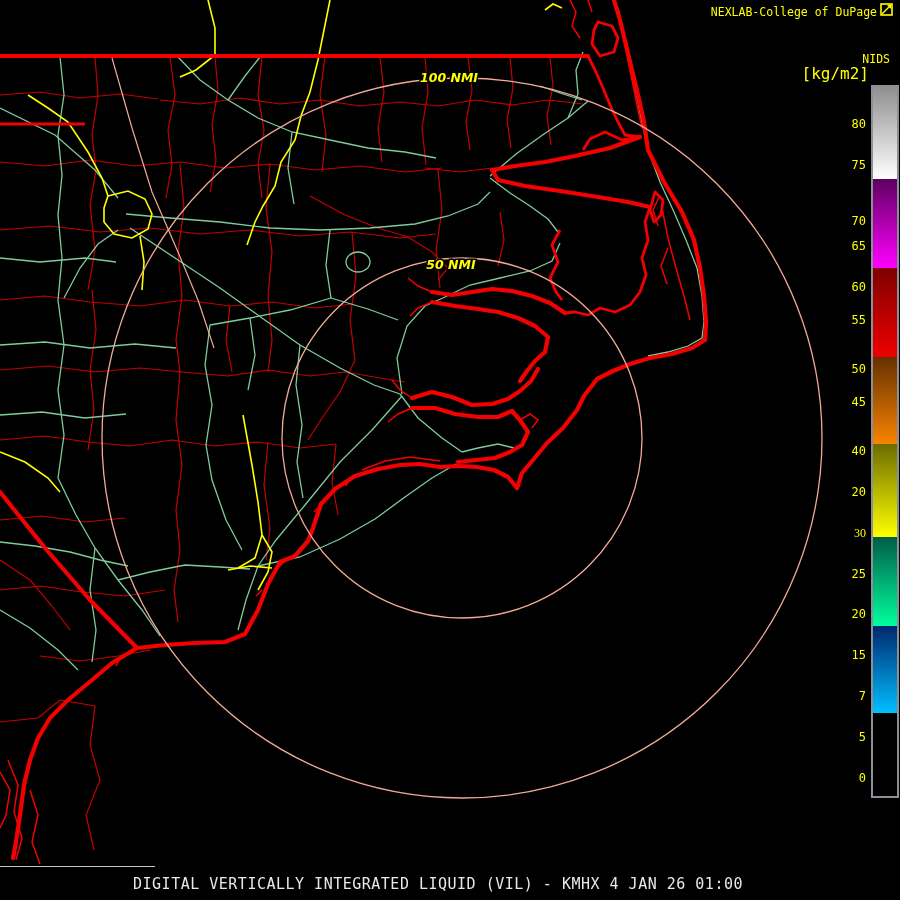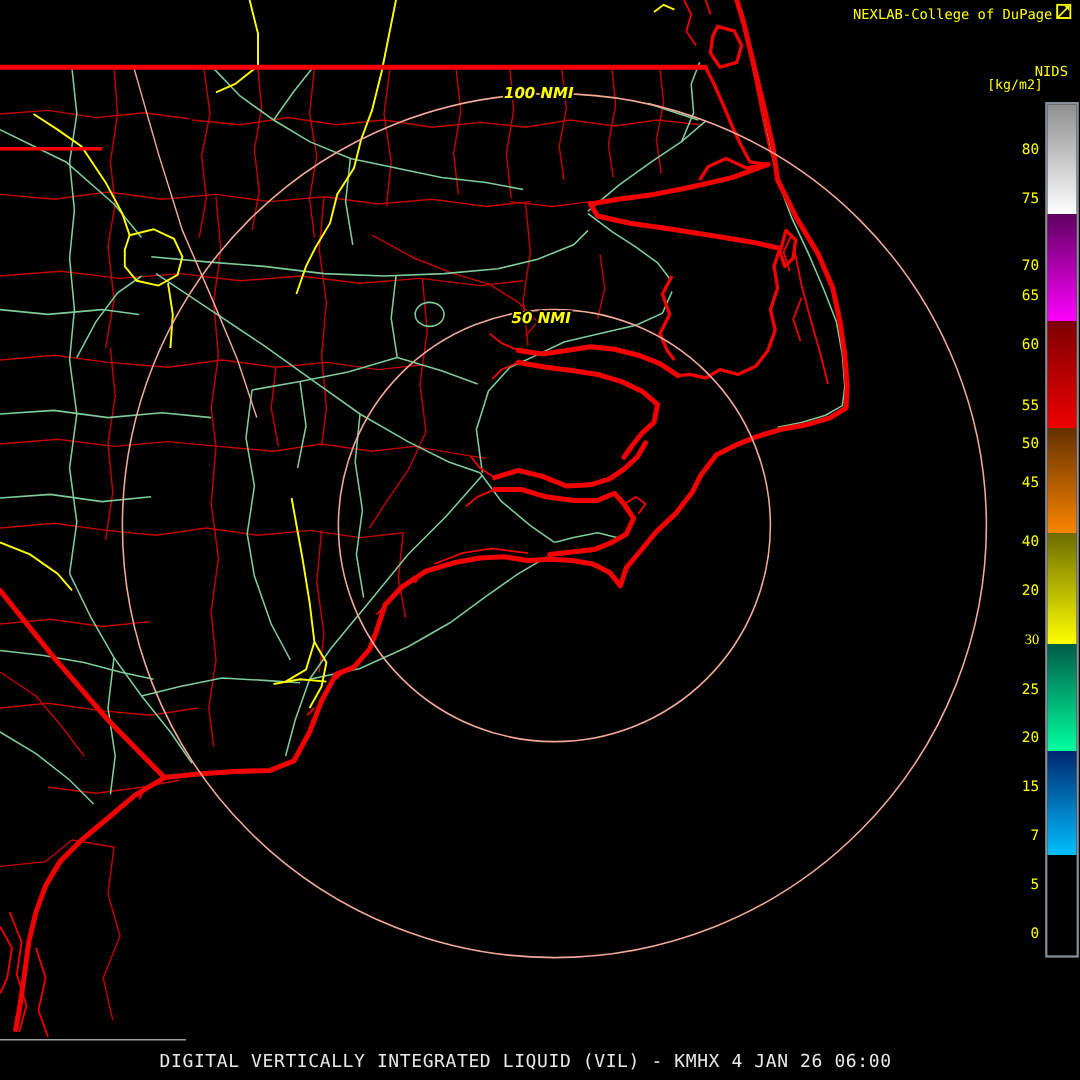--- a/index.html
+++ b/index.html
@@ -3,21 +3,21 @@
 <meta charset="utf-8">
 <style>
   html,body{margin:0;padding:0;background:#000;}
   #screen{position:relative;width:900px;height:900px;background:#000;overflow:hidden;
           font-family:"DejaVu Sans Mono","Liberation Mono",monospace;}
   #map{position:absolute;left:0;top:0;}
   .txt{position:absolute;white-space:pre;}
   #brand{right:23px;top:5px;font-size:11.5px;color:var(--label-yellow);}
   #logo{position:absolute;right:7px;top:3px;width:13px;height:13px;}
   #nids{right:10px;top:52px;font-size:11.5px;color:var(--label-yellow);text-align:right;}
-  #units{right:31px;top:64px;font-size:11px;color:var(--label-yellow);}
+  #units{right:31px;top:64px;font-size:16px;color:var(--label-yellow);}
   #cbar{position:absolute;left:871px;top:85px;width:28px;height:713px;
         border:2px solid var(--cbar-border);box-sizing:border-box;background:#000;}
   #cbar-grad{width:100%;height:100%;}
   .cbar-tick{position:absolute;right:34px;width:40px;height:14px;line-height:14px;
              text-align:right;font-size:12px;color:var(--label-yellow);}
   #footer-line{position:absolute;left:0;top:866px;width:155px;height:1px;background:#c8c8c8;}
   #footer{left:0;top:875px;width:876px;text-align:center;font-size:15px;
           letter-spacing:.5px;color:#e8e8e8;}
   .ring-label{font-family:"DejaVu Sans","Liberation Sans",sans-serif;font-style:italic;
               font-weight:bold;font-size:12.5px;fill:var(--label-yellow);
@@ -195,30 +195,30 @@
 
   <div id="cbar">
     <div id="cbar-grad" style="background: linear-gradient(rgb(143, 143, 143) 0%, rgb(255, 255, 255) 12.92%, rgb(94, 0, 96) 12.92%, rgb(255, 0, 255) 25.49%, rgb(126, 0, 0) 25.49%, rgb(238, 0, 0) 38.06%, rgb(101, 48, 0) 38.06%, rgb(249, 133, 0) 50.4%, rgb(108, 108, 0) 50.4%, rgb(255, 255, 0) 63.44%, rgb(0, 92, 70) 63.44%, rgb(0, 255, 158) 76.01%, rgb(0, 39, 110) 76.01%, rgb(0, 191, 255) 88.24%, rgb(0, 0, 0) 88.24%, rgb(0, 0, 0) 100%);"></div>
   </div>
   <div id="cbar-ticks">
       <div class="cbar-tick" style="top: 116.799px;">80</div>
       <div class="cbar-tick" style="top: 157.687px;">75</div>
       <div class="cbar-tick" style="top: 214px;">70</div>
       <div class="cbar-tick" style="top: 239.464px;">65</div>
       <div class="cbar-tick" style="top: 280.352px;">60</div>
-      <div class="cbar-tick" style="top: 331px; text-align: right;">55</div>
+      <div class="cbar-tick" style="top: 313px; text-align: right;">55</div>
       <div class="cbar-tick" style="top: 362.128px;">50</div>
       <div class="cbar-tick" style="top: 395px;">45</div>
       <div class="cbar-tick" style="top: 443.904px;">40</div>
       <div class="cbar-tick" style="top: 484.792px;">20</div>
       <div class="cbar-tick" style="top: 525.681px; font-family: Liberation Serif, serif;">30</div>
       <div class="cbar-tick" style="top: 566.569px;">25</div>
       <div class="cbar-tick" style="top: 607.457px;">20</div>
       <div class="cbar-tick" style="top: 648.345px;">15</div>
       <div class="cbar-tick" style="top: 689.233px;">7</div>
       <div class="cbar-tick" style="top: 730.121px;">5</div>
       <div class="cbar-tick" style="top: 771.009px;">0</div>
     </div>
 
   <div id="footer-line"></div>
-  <div class="txt" id="footer">DIGITAL VERTICALLY INTEGRATED LIQUID (VIL) - KMHX 4 JAN 26 06:00</div>
+  <div class="txt" id="footer">DIGITAL VERTICALLY INTEGRATED LIQUID (VIL) - KMHX 4 JAN 26 01:00</div>
 
 </div>
 
 </body></html>

